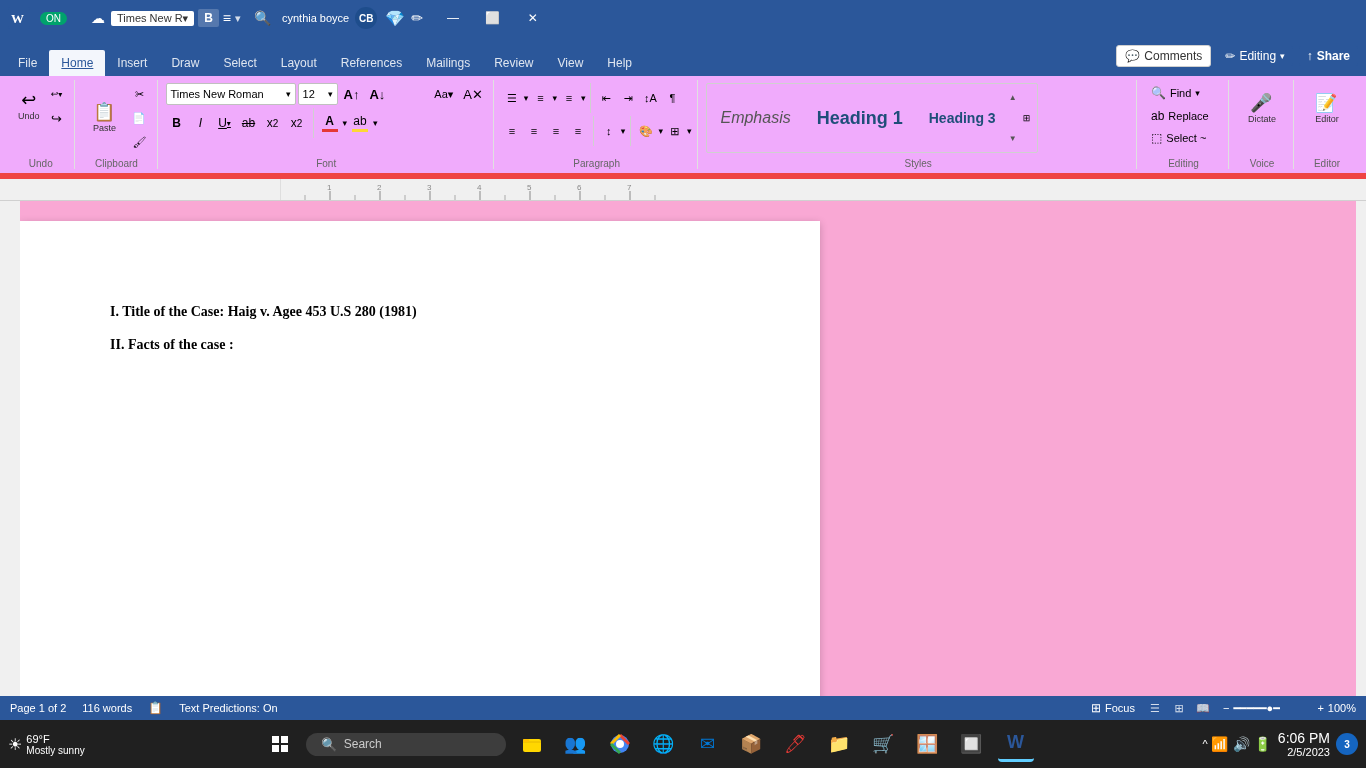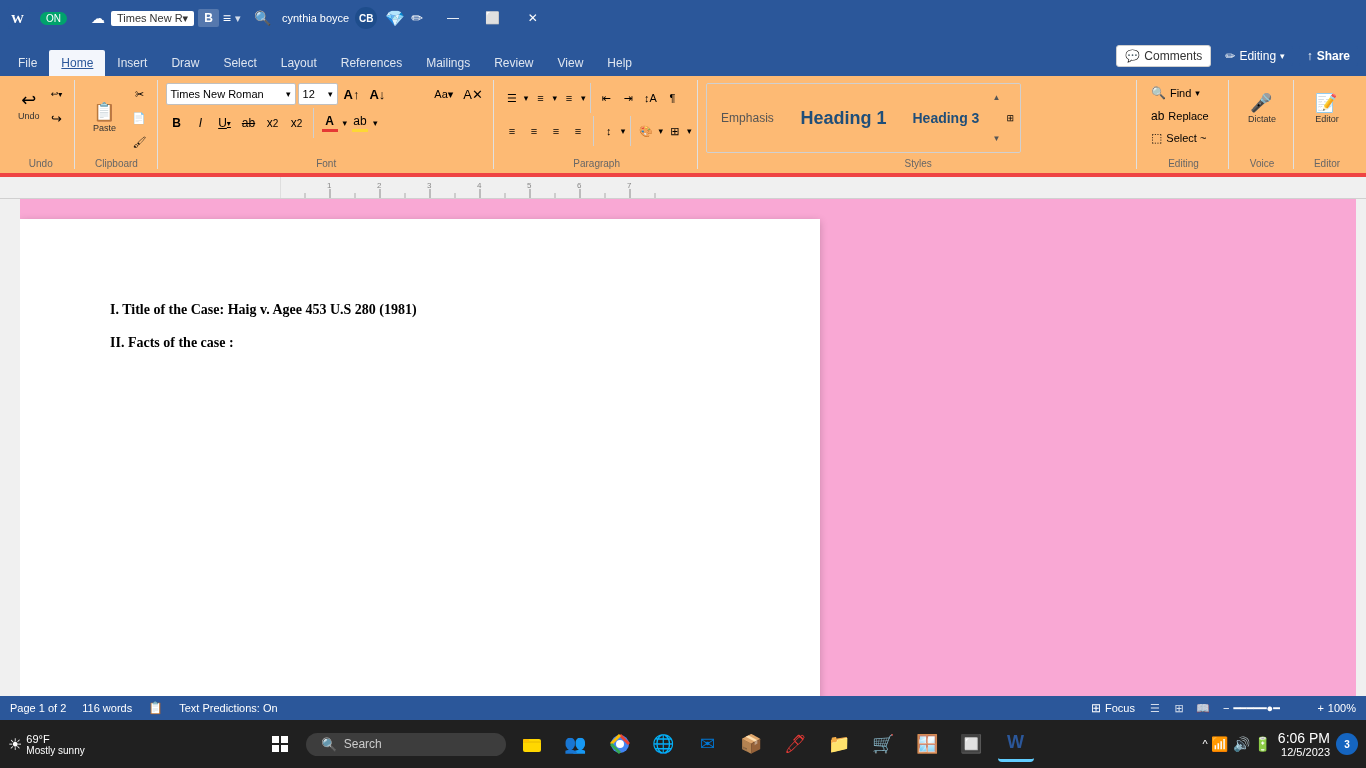--- a/index.html
+++ b/index.html
@@ -20,21 +20,21 @@
     #title-bar .autosave-toggle { background: #00a36c; border-radius: 10px; padding: 1px 6px; font-size: 10px; color: white; display: flex; align-items: center; gap: 2px; }
     #title-bar .font-display { background: white; color: #333; border-radius: 2px; padding: 1px 6px; font-size: 11px; min-width: 80px; margin-right: 4px; display: flex; align-items: center; justify-content: space-between; }
     #title-bar .bold-btn { background: rgba(255,255,255,0.2); border-radius: 2px; padding: 2px 6px; font-weight: bold; font-size: 12px; margin-right: 4px; }
     #title-bar .doc-title { flex: 1; text-align: center; font-size: 12px; }
     #title-bar .user-area { display: flex; align-items: center; gap: 6px; margin-right: 8px; font-size: 12px; }
     #title-bar .avatar { width: 22px; height: 22px; border-radius: 50%; background: #1e4d8c; color: white; display: flex; align-items: center; justify-content: center; font-size: 10px; font-weight: bold; }
     #title-bar .win-btns { display: flex; gap: 0; }
     #title-bar .win-btn { width: 40px; height: 36px; display: flex; align-items: center; justify-content: center; font-size: 12px; cursor: pointer; color: white; }
 
     
-    #ribbon { background: #fdba74; border-bottom: 4px solid #ef4444; flex-shrink: 0; }
+    #ribbon { background: #f0abfc; border-bottom: 6px solid #ef4444; flex-shrink: 0; }
     .ribbon-tab { padding: 6px 12px; font-size: 12px; color: rgba(255,255,255,0.85); cursor: pointer; border-radius: 2px 2px 0 0; }
     .ribbon-tab.active { background: #f3f6fc; color: #2b579a; font-weight: 500; text-decoration: underline; }
     .ribbon-action-btn { display: flex; align-items: center; gap: 4px; padding: 3px 8px; border-radius: 3px; font-size: 12px; cursor: pointer; }
     .ribbon-action-btn.comments { border: 1px solid #d0d0d0; background: white; color: #333; }
     .ribbon-action-btn.editing { background: #2b579a; color: white; border: none; }
     .ribbon-action-btn.share { background: #2b579a; color: white; border: none; font-weight: 600; }
 
     #ribbon-content { display: flex; align-items: stretch; padding: 4px 8px; gap: 2px; min-height: 72px; position: relative; }
     .ribbon-group { display: flex; flex-direction: column; align-items: flex-start; padding: 0 6px; border-right: 1px solid #e0e0e0; min-width: fit-content; }
     .ribbon-group:last-child { border-right: none; }
@@ -45,21 +45,21 @@
     .ribbon-small-btn { display: flex; align-items: center; justify-content: center; padding: 2px 4px; border-radius: 3px; cursor: pointer; font-size: 11px; min-width: 22px; height: 22px; }
 
     
     .font-name-box { display: flex; align-items: center; background: white; border: 1px solid #c0c0c0; border-radius: 2px; padding: 1px 4px; font-size: 11px; min-width: 130px; height: 22px; gap: 2px; justify-content: space-between; cursor: pointer; }
     .font-size-box { display: flex; align-items: center; background: white; border: 1px solid #c0c0c0; border-radius: 2px; padding: 1px 4px; font-size: 11px; width: 40px; height: 22px; gap: 2px; justify-content: space-between; cursor: pointer; }
     .fmt-btn { display: flex; align-items: center; justify-content: center; width: 22px; height: 22px; border-radius: 2px; cursor: pointer; font-size: 12px; }
     .fmt-btn.bold { font-weight: bold; }
     .fmt-btn.italic { font-style: italic; }
     .fmt-btn.underline { text-decoration: underline; }
     .style-item { display: flex; align-items: center; justify-content: center; padding: 4px 12px; border-radius: 2px; cursor: pointer; min-width: 80px; height: 50px; border: 1px solid transparent; }
-    .style-emphasis { font-size: 12px; color: #555; }
+    .style-emphasis { font-style: italic; font-size: 16px; color: #555; }
     .style-h1 { font-size: 18px; font-weight: bold; color: #1f4e79; }
     .style-h3 { font-size: 14px; font-weight: bold; color: #1f4e79; }
     .styles-scroll { display: flex; flex-direction: column; justify-content: space-between; height: 50px; }
     .styles-scroll-btn { font-size: 8px; cursor: pointer; color: #555; }
     .edit-btn { display: flex; align-items: center; gap: 4px; padding: 2px 6px; border-radius: 2px; cursor: pointer; font-size: 11px; height: 20px; }
 
     
     #ruler { height: 22px; background: #f0f0f0; border-bottom: 1px solid #d0d0d0; position: relative; overflow: hidden; flex-shrink: 0; }
     #ruler-inner { position: absolute; left: 280px; right: 0; height: 100%; display: flex; align-items: flex-end; }
 
@@ -527,17 +527,17 @@
 
   <div class="tb-right">
     <div class="sys-icons">
       <span style="font-size:11px;cursor:pointer;">^</span>
       <span style="cursor:pointer;">📶</span>
       <span style="cursor:pointer;">🔊</span>
       <span style="cursor:pointer;">🔋</span>
     </div>
     <div style="display:flex;flex-direction:column;align-items:flex-end;color:white;">
       <span style="font-size:14px;">6:06 PM</span>
-      <span style="font-size:11px;">12/5/2023</span>
+      <span style="font-size:11px;">2/5/2023</span>
     </div>
     <div style="width:22px;height:22px;border-radius:50%;background:#1565c0;color:white;font-size:10px;font-weight:bold;display:flex;align-items:center;justify-content:center;">3</div>
   </div>
 </div>
 
 </body></html>

